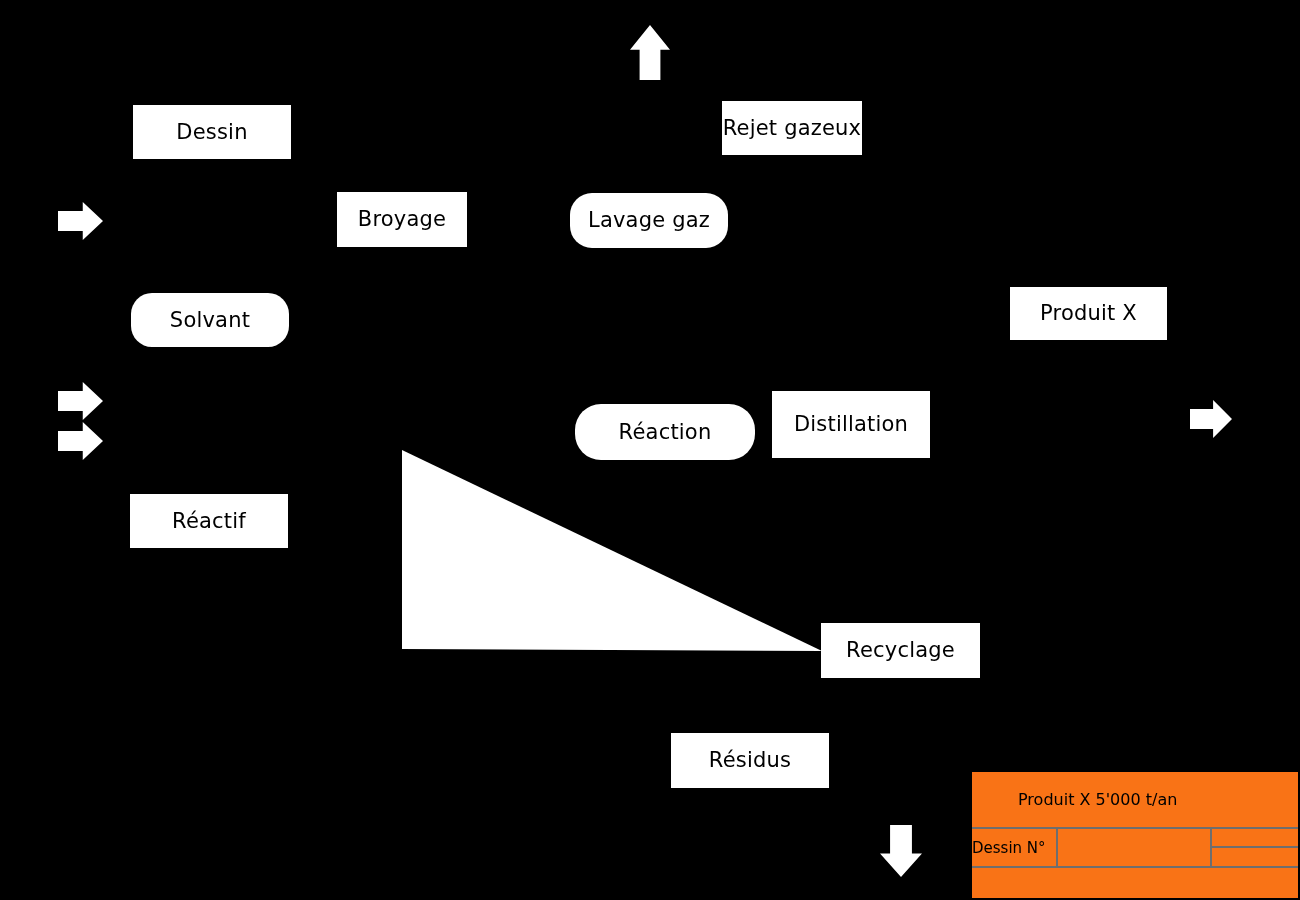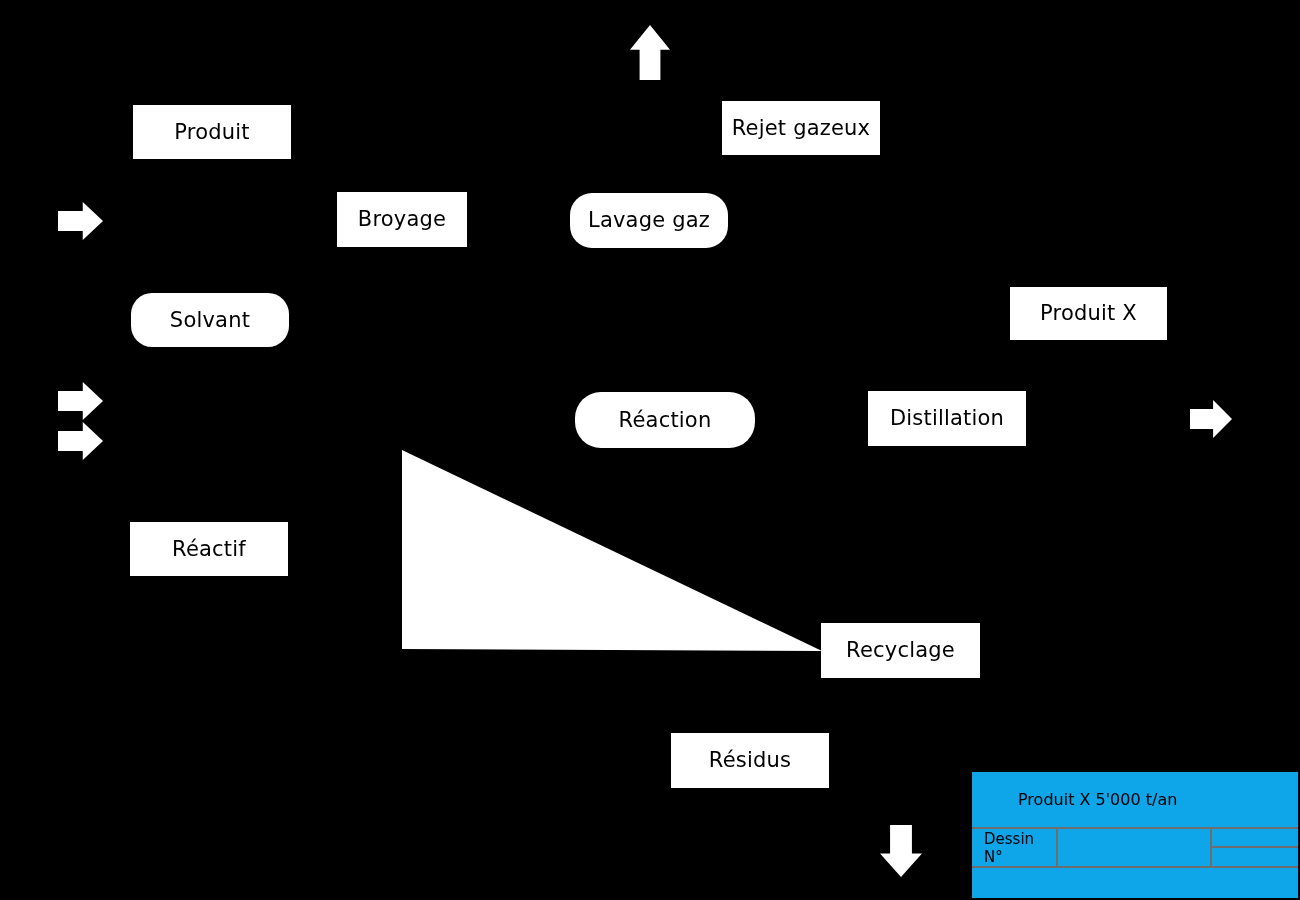--- a/index.html
+++ b/index.html
@@ -44,21 +44,21 @@
   }
   .tri-wrap svg { display: block; }
 
   
   #title-block {
     position: absolute;
     left: 970px;
     top: 770px;
     width: 330px;
     height: 130px;
-    background: #0ea5e9;
+    background: #f97316;
     border: 2px solid #000000;
     box-sizing: border-box;
     display: flex;
     flex-direction: column;
     color: #000000;
   }
   .tb-header {
     flex: 0 0 57px;
     border-bottom: 2px solid #6e6e6e;
     box-sizing: border-box;
@@ -74,21 +74,21 @@
     border-bottom: 2px solid #6e6e6e;
     box-sizing: border-box;
     display: flex;
   }
   .tb-cell-label {
     flex: 0 0 86px;
     border-right: 2px solid #6e6e6e;
     box-sizing: border-box;
     display: flex;
     align-items: center;
-    padding-left: 12px;
+    padding-left: 0;
     font-size: 15px;
   }
   .tb-cell-mid {
     flex: 1 1 auto;
     border-right: 2px solid #6e6e6e;
     box-sizing: border-box;
   }
   .tb-cell-right {
     flex: 0 0 86px;
     box-sizing: border-box;
@@ -145,44 +145,44 @@
       </svg>
     </div>
 
   <div class="tri-wrap" id="recycle-connector" style="left: 402px; top: 450px;">
       <svg width="420" height="201" viewBox="0 0 420 201">
         <polygon points="0,0 0,199 420,201" fill="#ffffff"></polygon>
       </svg>
     </div>
 
   <div class="box" id="box-additif" style="left: 133px; top: 105px; width: 158px; height: 54px;">
-      <span>Produit</span>
-    </div>
-  <div class="box" id="box-rejet-gazeux" style="left: 722px; top: 101px; width: 158px; height: 54px;">
+      <span>Dessin</span>
+    </div>
+  <div class="box" id="box-rejet-gazeux" style="left: 722px; top: 101px; width: 140px; height: 54px;">
       <span>Rejet gazeux</span>
     </div>
   <div class="box" id="box-broyage" style="left: 337px; top: 192px; width: 130px; height: 55px; text-align: right;">
       <span>Broyage</span>
     </div>
   <div class="box" id="box-lavage-gaz" style="left: 570px; top: 193px; width: 158px; height: 55px; border-radius: 22px;">
       <span>Lavage gaz</span>
     </div>
   <div class="box" id="box-solvant" style="left: 131px; top: 293px; width: 158px; height: 54px; border-radius: 21px;">
       <span>Solvant</span>
     </div>
   <div class="box" id="box-produit-x" style="left: 1010px; top: 287px; width: 157px; height: 53px;">
       <span>Produit X</span>
     </div>
-  <div class="box" id="box-reaction" style="left: 575px; top: 392px; width: 180px; height: 56px; border-radius: 26px;">
+  <div class="box" id="box-reaction" style="left: 575px; top: 404px; width: 180px; height: 56px; border-radius: 26px;">
       <span>Réaction</span>
     </div>
-  <div class="box" id="box-distillation" style="left: 868px; top: 391px; width: 158px; height: 55px;">
+  <div class="box" id="box-distillation" style="left: 772px; top: 391px; width: 158px; height: 67px;">
       <span>Distillation</span>
     </div>
-  <div class="box" id="box-reactif" style="left: 130px; top: 494px; width: 158px; height: 54px; margin-top: 28px;">
+  <div class="box" id="box-reactif" style="left: 130px; top: 494px; width: 158px; height: 54px;">
       <span>Réactif</span>
     </div>
   <div class="box" id="box-recyclage" style="left: 821px; top: 623px; width: 159px; height: 55px;">
       <span>Recyclage</span>
     </div>
   <div class="box" id="box-residus" style="left: 671px; top: 733px; width: 158px; height: 55px;">
       <span>Résidus</span>
     </div>
 
   <div id="title-block">

